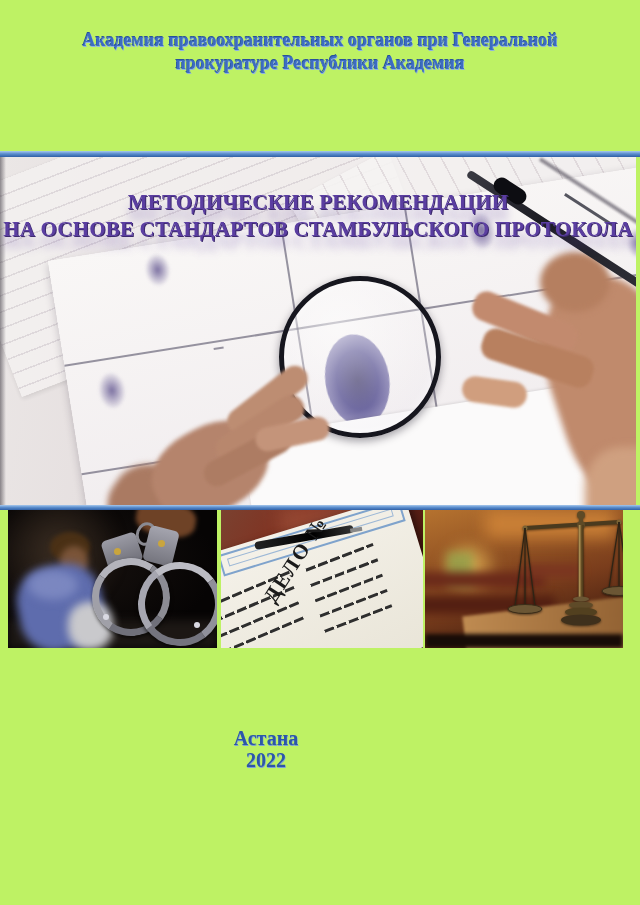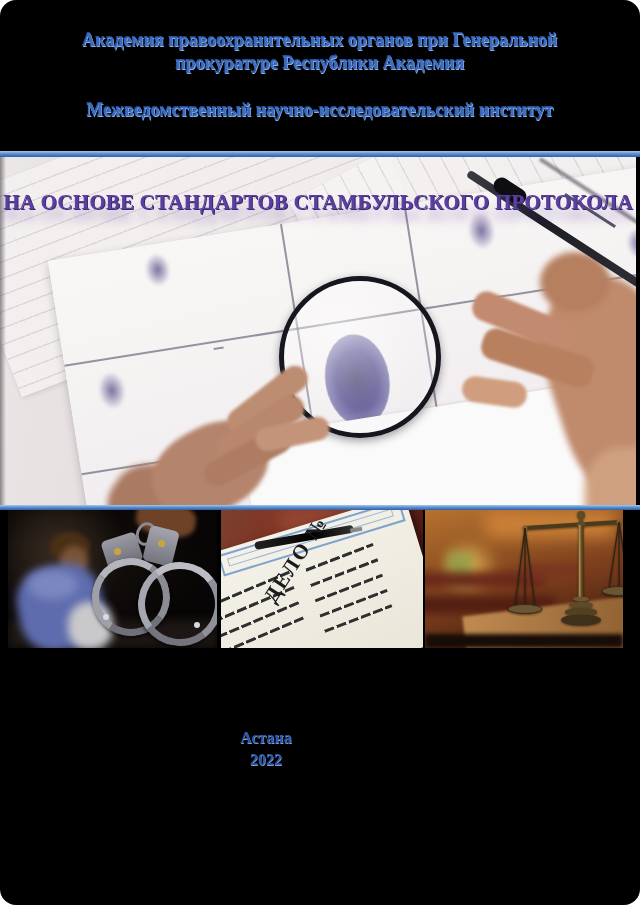--- a/index.html
+++ b/index.html
@@ -1,17 +1,17 @@
 <!DOCTYPE html>
 <html><head>
 <meta charset="utf-8">
 <style>
   html,body{margin:0;padding:0;background:#ffffff;}
-  .page{position:relative;width:640px;height:905px;background:#000000;overflow:hidden;
-        font-family:"Liberation Serif",serif;border-radius:16px;}
+  .page{position:relative;width:640px;height:905px;background:#bef264;overflow:hidden;
+        font-family:"Liberation Serif",serif;}
   .abs{position:absolute;}
   
   .org{top:29px;left:0;width:640px;text-align:center;font-weight:bold;font-size:18px;line-height:23px;
        color:#3c6cc0;text-shadow:0.6px 0.6px 0 #8fb2e4,-0.6px -0.6px 0 #27509c;}
   .institute{top:99px;left:0;width:640px;text-align:center;font-weight:bold;font-size:18px;line-height:23px;
        color:#3c6cc0;text-shadow:0.6px 0.6px 0 #8fb2e4,-0.6px -0.6px 0 #27509c;}
   
   .bar{left:0;width:640px;background:linear-gradient(180deg,#a8c8ec 0%,#5d90cf 45%,#2f5fa5 100%);}
   .bar1{top:151px;height:6px;}
   .bar2{top:505px;height:5px;}
@@ -57,33 +57,32 @@
   .photo-folder{left:221px;width:202px;
       background:linear-gradient(120deg,#7a4130 0%,#82301f 30%,#6b261c 55%,#49180f 85%,#351008 100%);}
   .folder{left:-16px;top:14px;width:226px;height:152px;transform:rotate(-17deg);border-radius:3px;
       background:linear-gradient(170deg,#f5f2ea,#e9e5d8);box-shadow:3px 4px 8px rgba(0,0,0,.55);}
   .dl{height:2.5px;background:repeating-linear-gradient(90deg,#2e2e2e 0 10px,transparent 10px 13px);}
   .folder-label{left:66px;top:50px;font-weight:bold;font-size:21px;letter-spacing:2px;color:#1a1a1a;
       transform:rotate(-40deg);transform-origin:left center;white-space:nowrap;}
   .photo-scales{left:425px;width:198px;
       background:linear-gradient(165deg,#b5722f 0%,#9a5a26 25%,#7a3d1c 55%,#4e2412 80%,#2a120a 100%);}
   
-  .footer{top:727px;left:0;width:532px;text-align:center;font-weight:bold;font-size:16px;line-height:22px;
+  .footer{top:727px;left:0;width:532px;text-align:center;font-weight:bold;font-size:20px;line-height:22px;
       color:#2d57a8;text-shadow:.5px .5px 0 #7aa0d8;}
 </style>
 </head>
 <body>
 
 <div class="page">
 
   <div class="abs org">
     <div>Академия правоохранительных органов при Генеральной</div>
     <div>прокуратуре Республики Академия</div>
   </div>
-  <div class="abs institute">Межведомственный научно-исследовательский институт</div>
 
   <div class="abs bar bar1"></div>
 
   <div class="abs photo-main">
     <div class="abs sheetA"></div>
     <div class="abs sheetB"></div>
 
     <div class="abs card">
       <div class="abs gridline" style="left:235px;top:0;width:2px;height:100%;"></div>
       <div class="abs gridline" style="left:360px;top:0;width:2px;height:100%;"></div>
@@ -123,20 +122,21 @@
     <div class="abs finger" style="left:462px;top:222px;width:65px;height:26px;background:#d09e7e;transform:rotate(8deg);"></div>
 
     <div class="abs pen-shadow"></div>
     <div class="abs pen-body"></div>
     <div class="abs pen-grip"></div>
     <div class="abs" style="left:560px;top:52px;width:60px;height:3px;background:#55555f;transform:rotate(33deg);"></div>
 
     <div class="abs left-edge-shade"></div>
 
     <div class="abs main-title">
+      <div>МЕТОДИЧЕСКИЕ РЕКОМЕНДАЦИИ</div>
       <div>НА ОСНОВЕ СТАНДАРТОВ СТАМБУЛЬСКОГО ПРОТОКОЛА</div>
     </div>
   </div>
 
   <div class="abs bar bar2"></div>
 
   <div class="abs thumb photo-cuffs">
     <div class="abs blur6" style="left:-20px;top:-20px;width:140px;height:120px;background:radial-gradient(circle,#3a2d22 0%,transparent 70%);"></div>
     <div class="abs blur4" style="left:0;top:110px;width:209px;height:28px;background:#1c1714;"></div>
     <div class="abs blur2" style="left:42px;top:22px;width:40px;height:30px;background:#4a3015;border-radius:50%;"></div>

